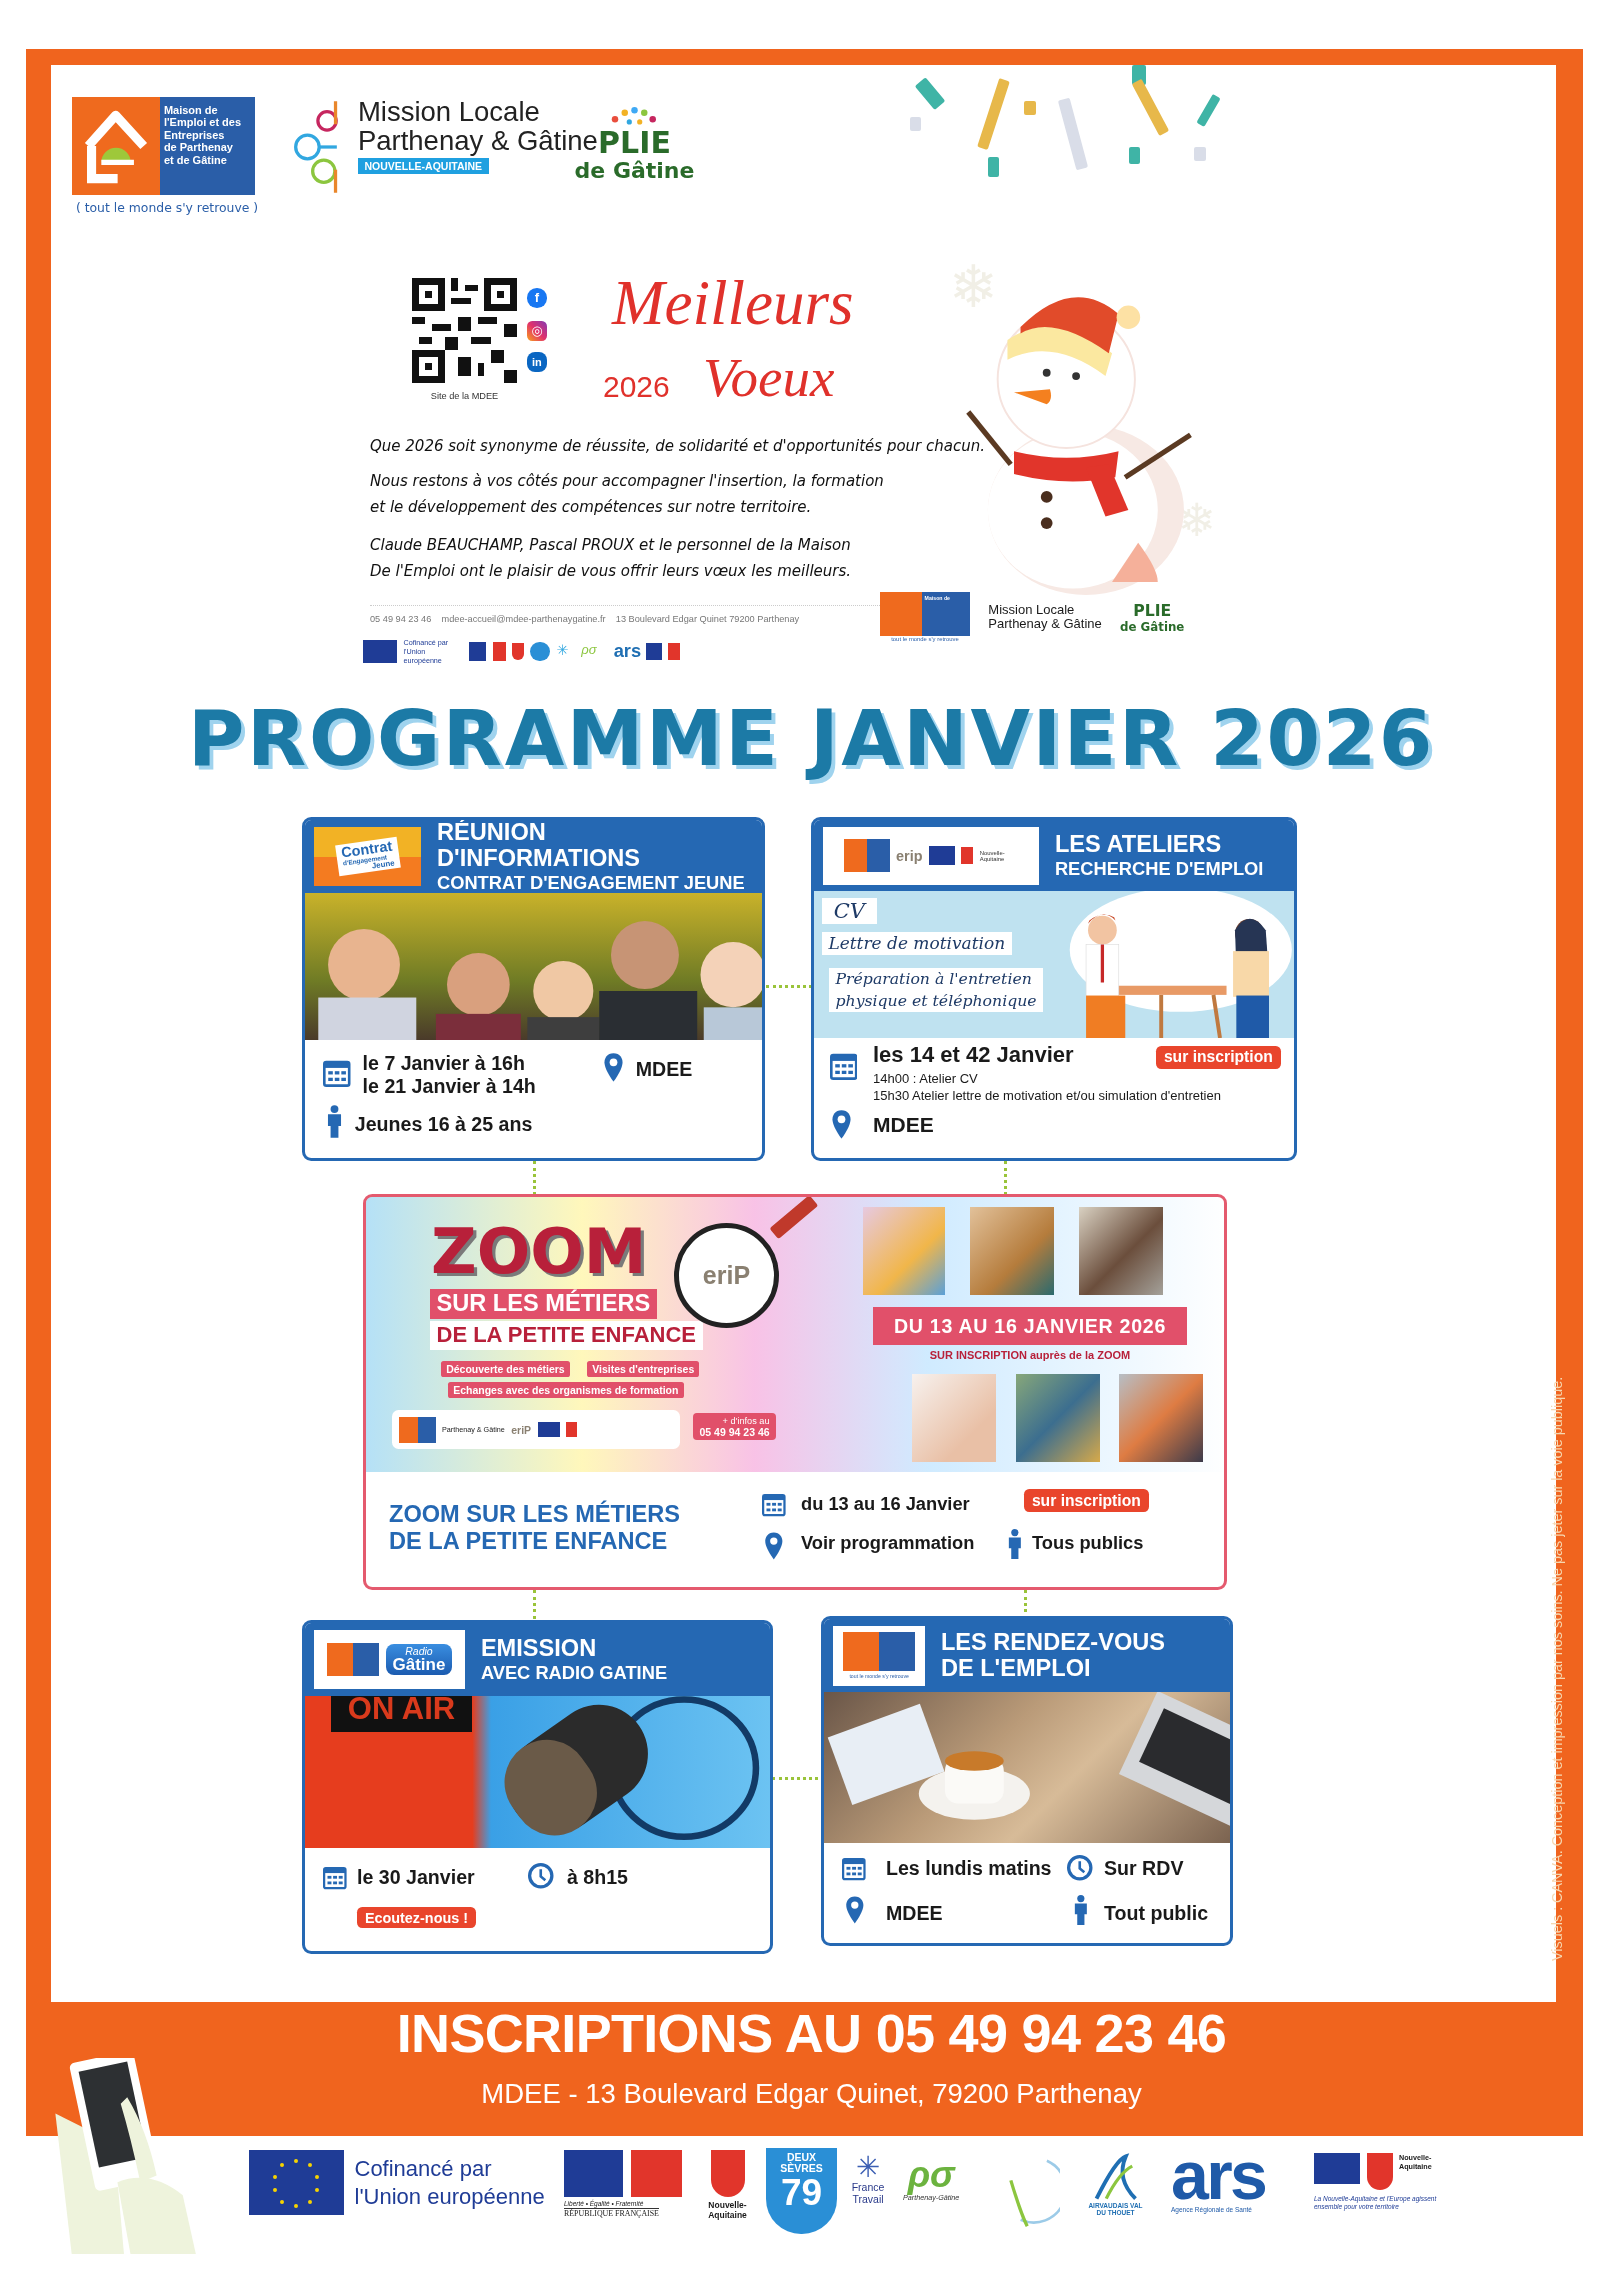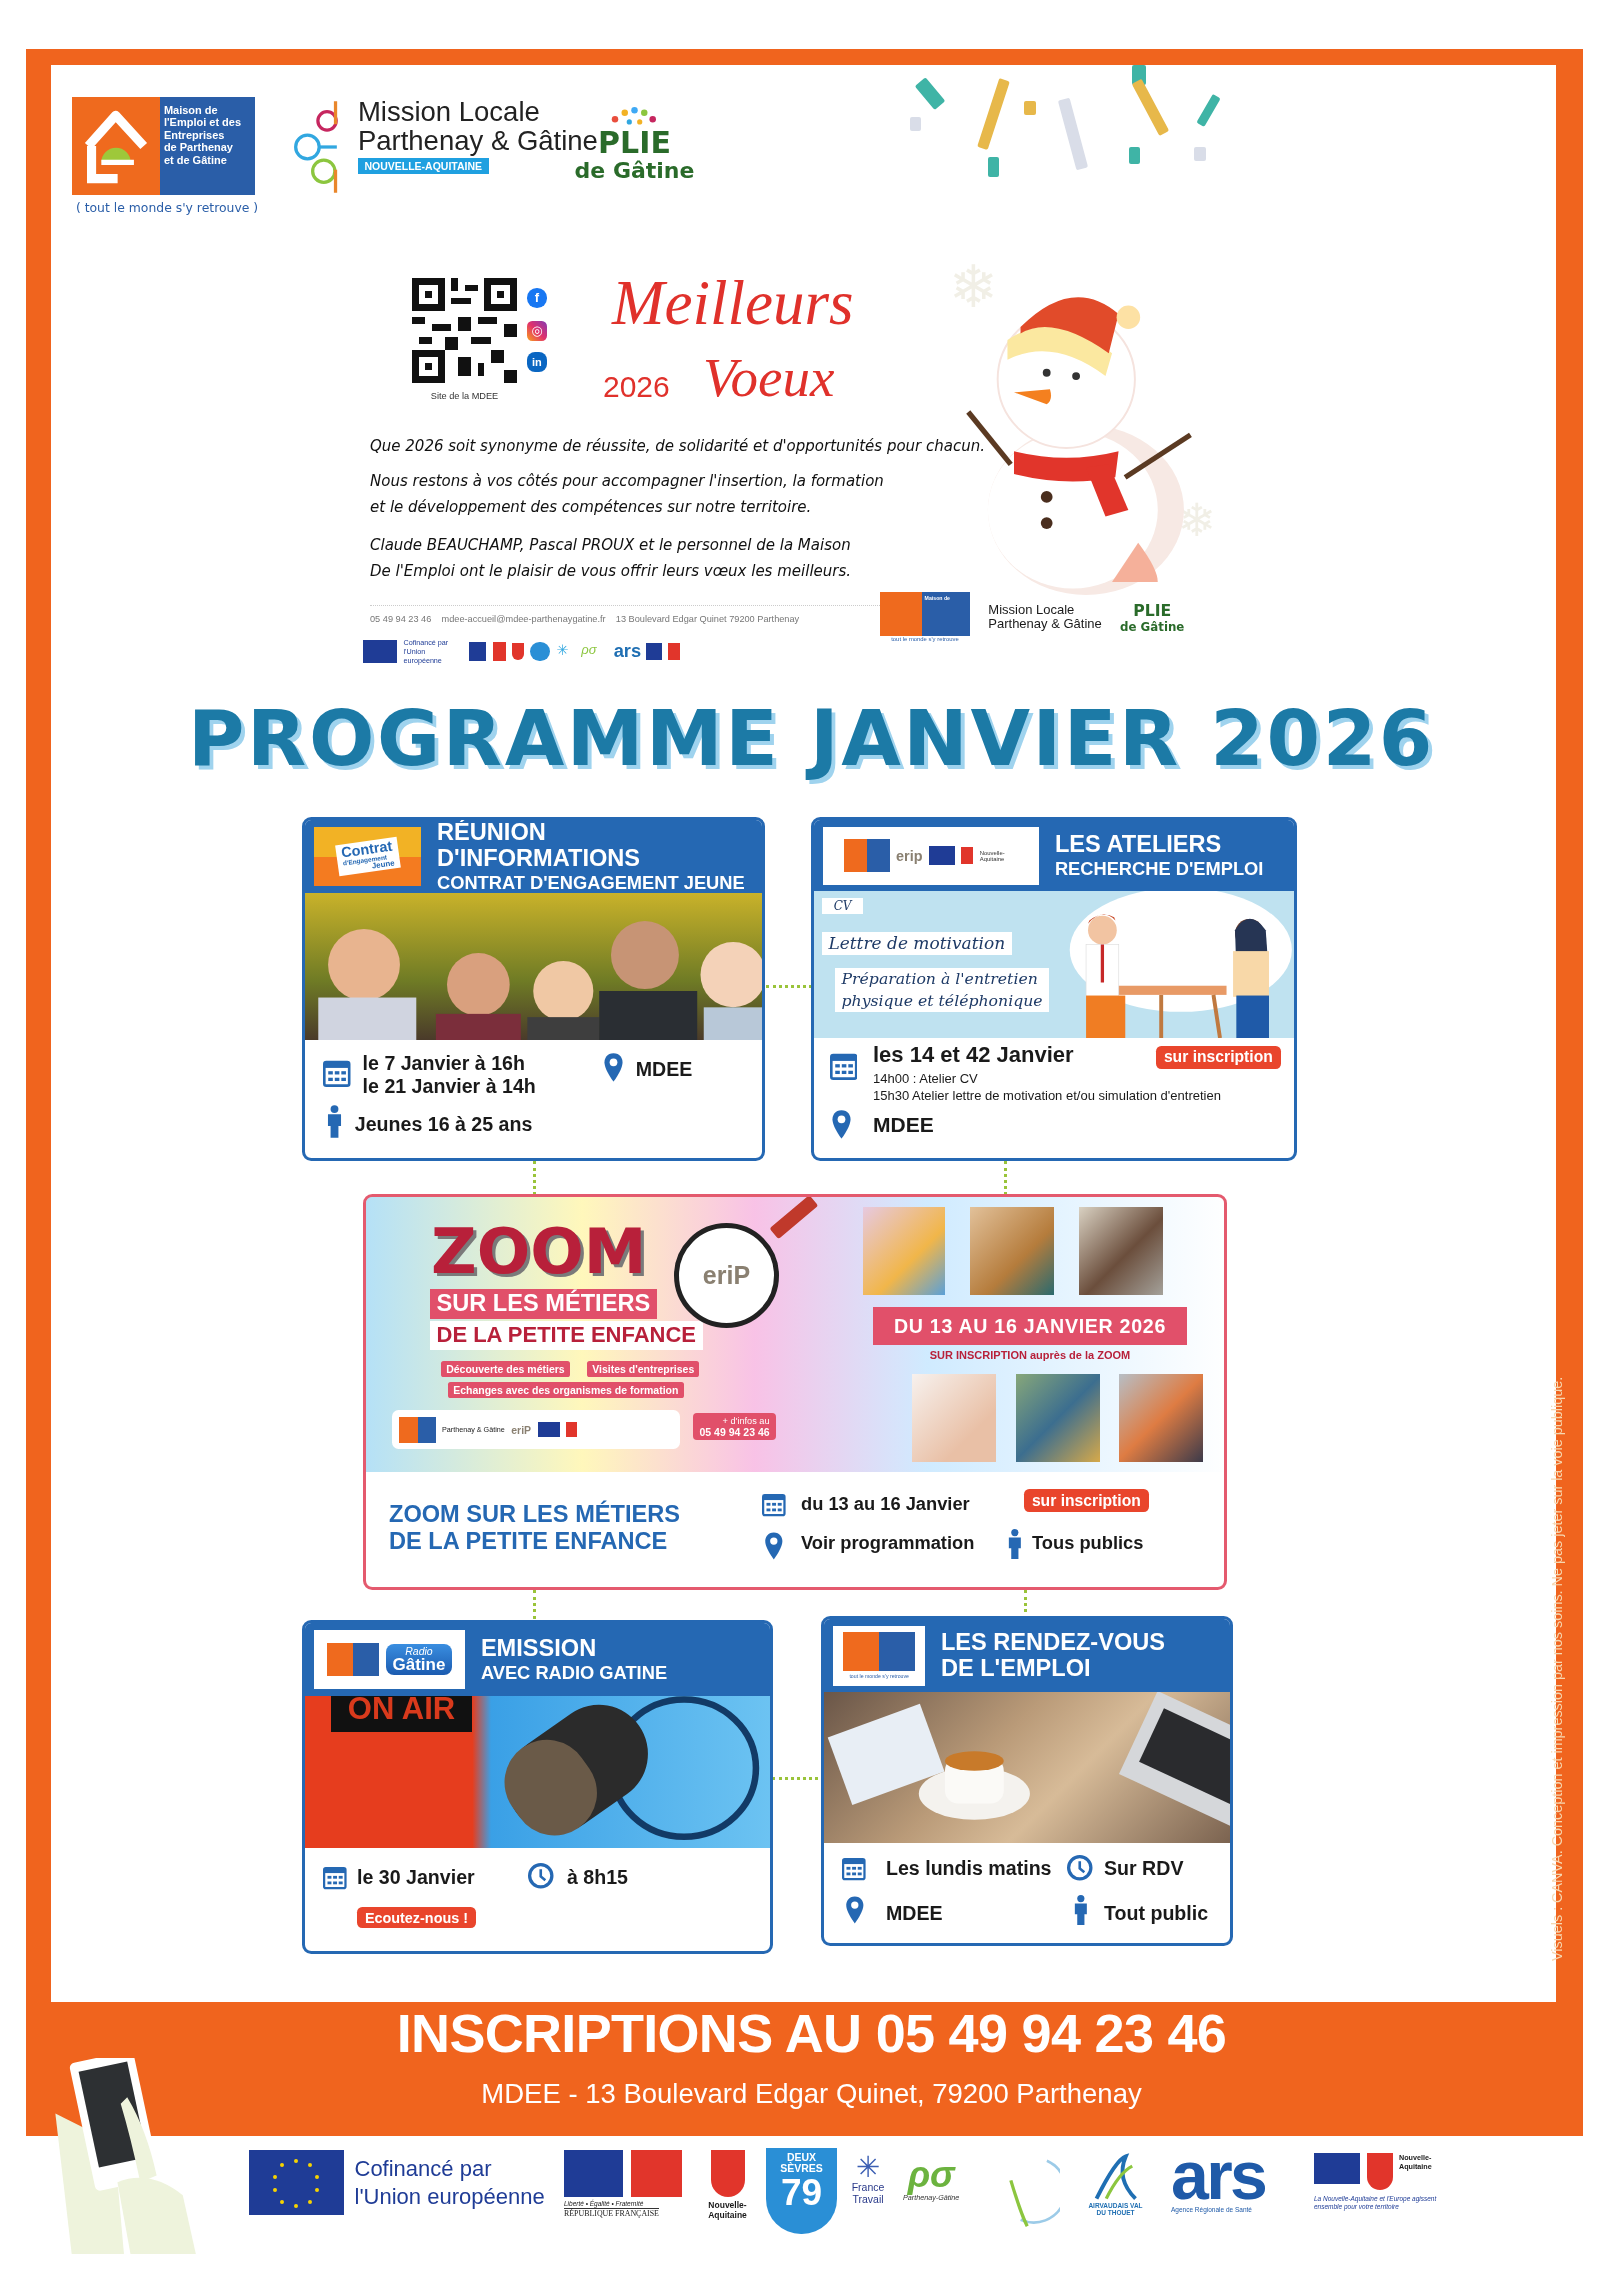--- a/index.html
+++ b/index.html
@@ -307,23 +307,23 @@
       <div class="eu-flag" style="width:26px;height:18.3px"></div>
       <div style="width:11.8px;height:17px;background:#e1352b"></div>
       <div style="color:#333;font-size:5.9px;width:39px">Nouvelle-Aquitaine</div>
     </div>
     <div>
       <div class="t1">LES ATELIERS</div>
       <div class="t2">RECHERCHE D'EMPLOI</div>
     </div>
   </div>
   <div class="photo" style="height:147px;background:#bfe2f0">
-    <div class="abs" style="left:7.9px;top:6.5px;background:#fff;padding:1.3px 11.8px;font-family:'DejaVu Serif',serif;font-style:italic;font-size:12px;color:#1e3a66">CV</div>
+    <div class="abs" style="left:7.9px;top:6.5px;background:#fff;padding:1.3px 11.8px;font-family:'DejaVu Serif',serif;font-style:italic;font-size:21px;color:#1e3a66">CV</div>
     <div class="abs" style="left:7.9px;top:41px;background:#fff;padding:1.3px 6.5px;font-family:'DejaVu Serif',serif;font-style:italic;font-size:17px;color:#1e3a66">Lettre de motivation</div>
-    <div class="abs" style="left:21px;top:77px;background:#fff;padding:0 6.5px;font-family:'DejaVu Serif',serif;font-style:italic;font-size:15.7px;color:#1e3a66;line-height:22px">
+    <div class="abs" style="left:15px;top:77px;background:#fff;padding:0 6.5px;font-family:'DejaVu Serif',serif;font-style:italic;font-size:15.7px;color:#1e3a66;line-height:22px">
       <div>Préparation à l'entretien</div>
       <div>physique et téléphonique</div>
     </div>
     <svg class="abs" style="left:236px;top:0" width="242" height="147" viewBox="0 0 370 225">
       <ellipse cx="200" cy="90" rx="170" ry="95" fill="#fff"></ellipse>
       <rect x="70" y="145" width="200" height="14" fill="#e89a66"></rect>
       <path d="M90 159 L80 225 M250 159 L260 225 M170 159 V225" stroke="#c0793f" stroke-width="6"></path>
       <circle cx="80" cy="60" r="22" fill="#f2c4a2"></circle>
         <path d="M58 50 Q80 25 100 45 L98 40 Q80 30 60 45 Z" fill="#c94b2a"></path>
       <rect x="55" y="82" width="50" height="80" fill="#fff" stroke="#ddd"></rect>

